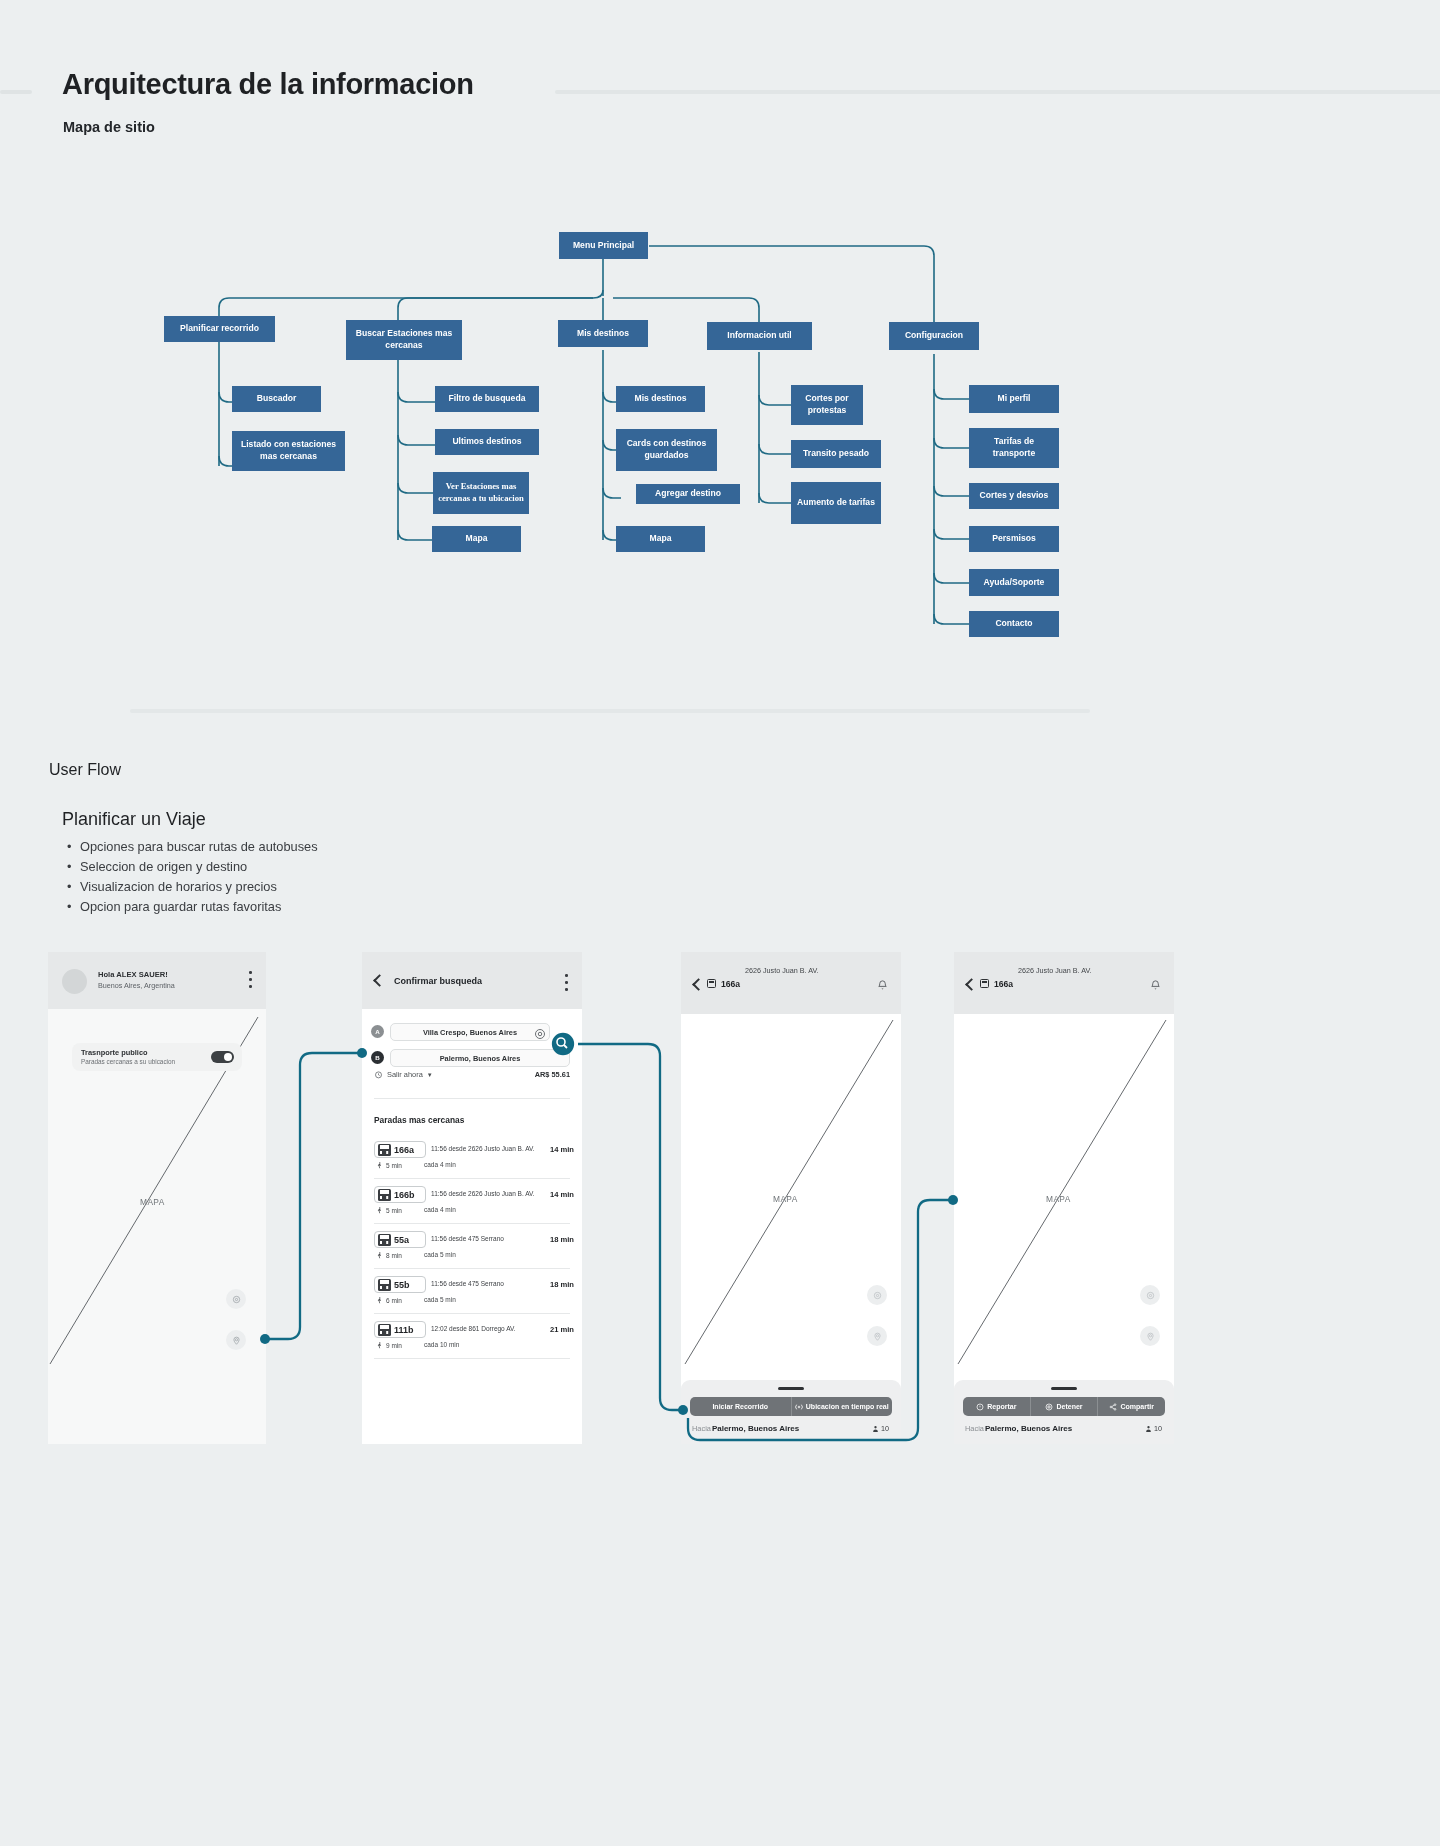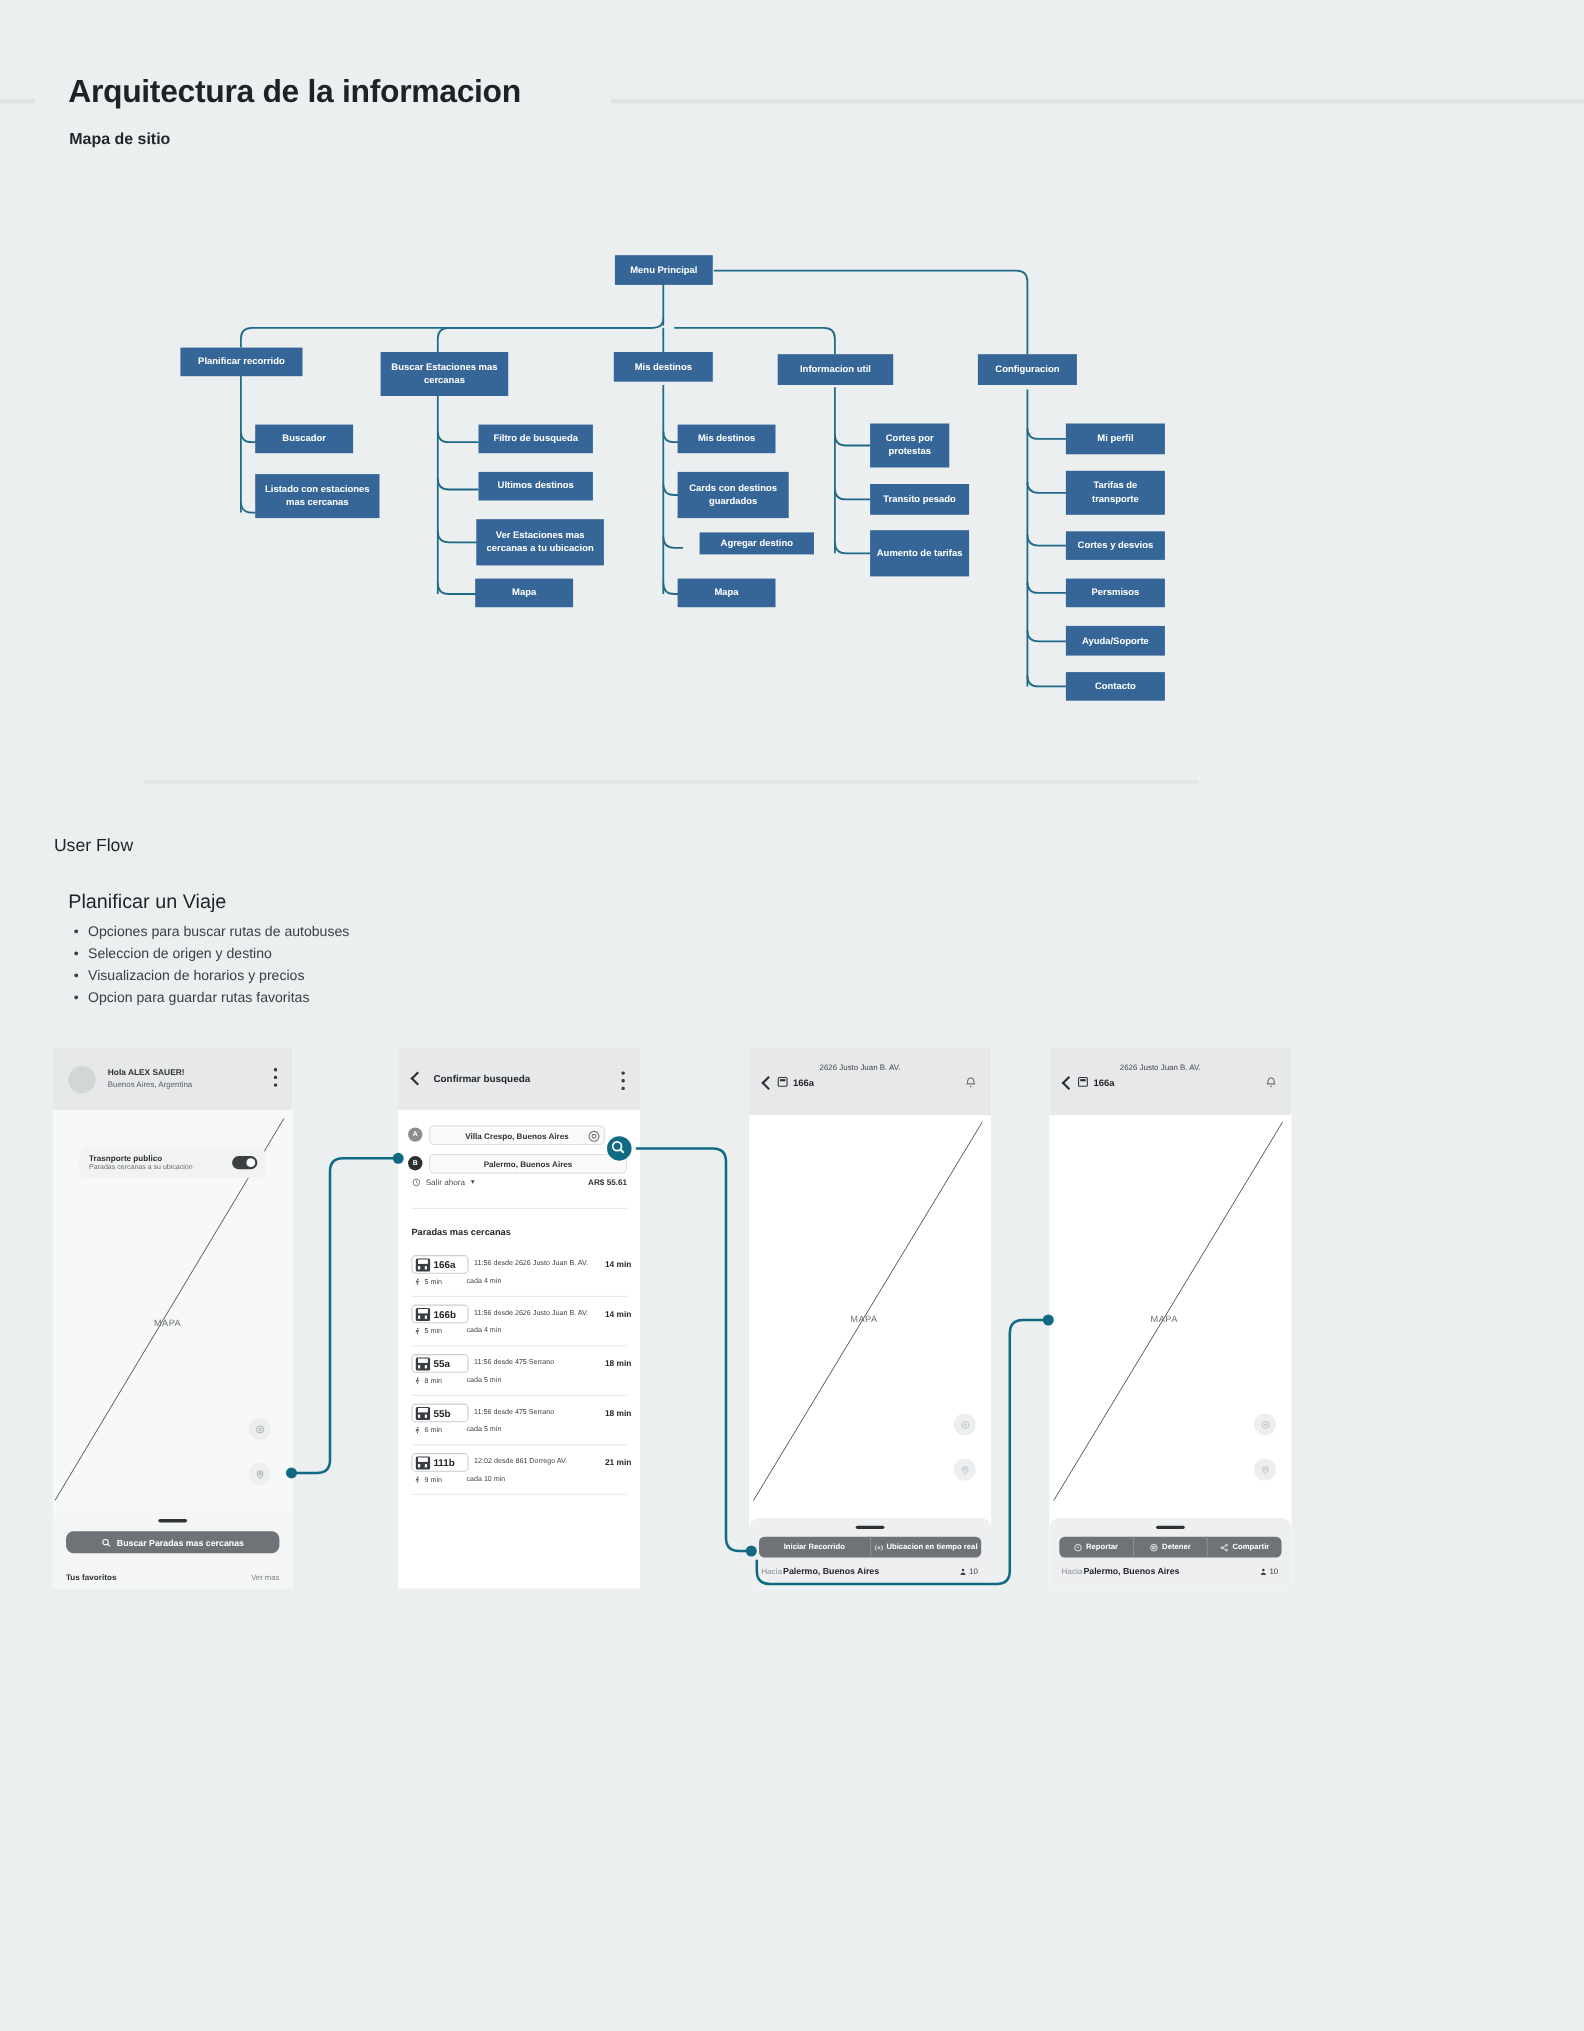--- a/index.html
+++ b/index.html
@@ -335,21 +335,21 @@
   <div class="node" style="left:346px; top:140px; width:116px; height:40px;">Buscar Estaciones mas cercanas</div>
   <div class="node" style="left:558px; top:140px; width:90px; height:27px;">Mis destinos</div>
   <div class="node" style="left:707px; top:142px; width:105px; height:28px;">Informacion util</div>
   <div class="node" style="left:889px; top:142px; width:90px; height:28px;">Configuracion</div>
 
   <div class="node" style="left:232px; top:206px; width:89px; height:26px;">Buscador</div>
   <div class="node" style="left:232px; top:251px; width:113px; height:40px;">Listado con estaciones mas cercanas</div>
 
   <div class="node" style="left:435px; top:206px; width:104px; height:26px;">Filtro de busqueda</div>
   <div class="node" style="left:435px; top:249px; width:104px; height:26px;">Ultimos destinos</div>
-  <div class="node" style="left:433px; top:292px; width:116px; height:42px;">Ver Estaciones mas cercanas a tu ubicacion</div>
+  <div class="node" style="left:433px; top:292px; width:96px; height:42px;font-family:Liberation Serif, serif;">Ver Estaciones mas cercanas a tu ubicacion</div>
   <div class="node" style="left:432px; top:346px; width:89px; height:26px;">Mapa</div>
 
   <div class="node" style="left:616px; top:206px; width:89px; height:26px;">Mis destinos</div>
   <div class="node" style="left:616px; top:249px; width:101px; height:42px;">Cards con destinos guardados</div>
   <div class="node" style="left:636px; top:304px; width:104px; height:20px;">Agregar destino</div>
   <div class="node" style="left:616px; top:346px; width:89px; height:26px;">Mapa</div>
 
   <div class="node" style="left:791px; top:205px; width:72px; height:40px;">Cortes por protestas</div>
   <div class="node" style="left:791px; top:260px; width:90px; height:28px;">Transito pesado</div>
   <div class="node" style="left:791px; top:302px; width:90px; height:42px;">Aumento de tarifas</div>
@@ -402,34 +402,20 @@
           <circle cx="12" cy="12" r="8.5"></circle>
       </svg>
     </div>
     <div class="fab" style="left:178px; top:321px;">
       <svg width="9" height="9" viewBox="0 0 24 24" fill="none" stroke="#9aa0a4" stroke-width="2">
         <circle cx="12" cy="10" r="3"></circle>
           <path d="M12 22C12 22 19 15 19 10a7 7 0 1 0-14 0c0 5 7 12 7 12z"></path>
       </svg>
     </div>
 
-    <div class="sheet" style="height:70px;">
-      <div class="grabber"></div>
-      <div class="searchbtn">
-        <svg width="9" height="9" viewBox="0 0 24 24" fill="none" stroke="#fff" stroke-width="2.6">
-          <circle cx="10.5" cy="10.5" r="6.5"></circle>
-            <line x1="15.5" y1="15.5" x2="21" y2="21"></line>
-        </svg>
-        <span>Buscar Paradas mas cercanas</span>
-      </div>
-      <div class="fav-row">
-        <span class="l">Tus favoritos</span>
-        <span class="r">Ver mas</span>
-      </div>
-    </div>
   </div>
 </div>
 
 <div class="phone" id="phone2">
   <div class="p2-top"></div>
   <div class="back-chevron"></div>
   <div class="p2-title">Confirmar busqueda</div>
   <div class="kebab" style="top:22px;">
       <i></i>
       <i></i>

